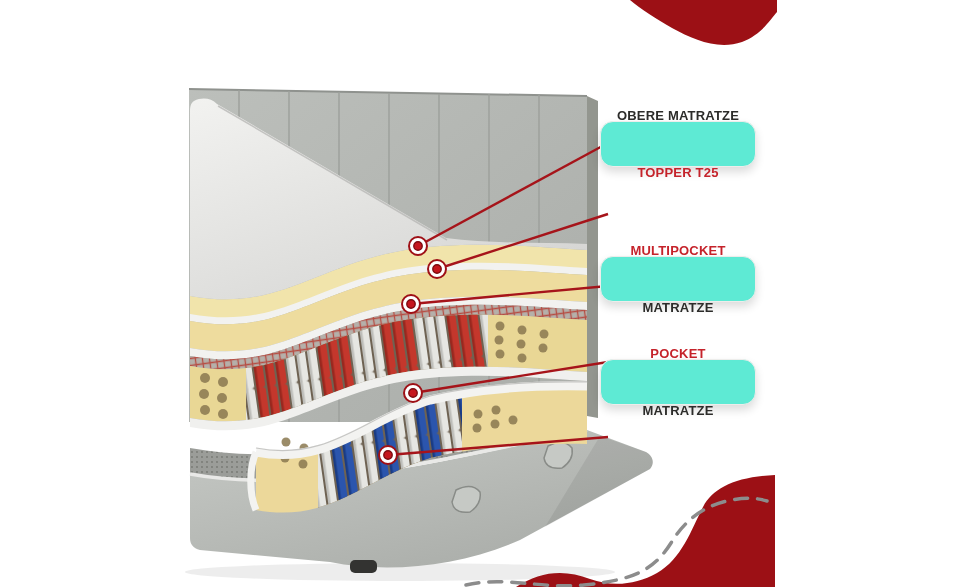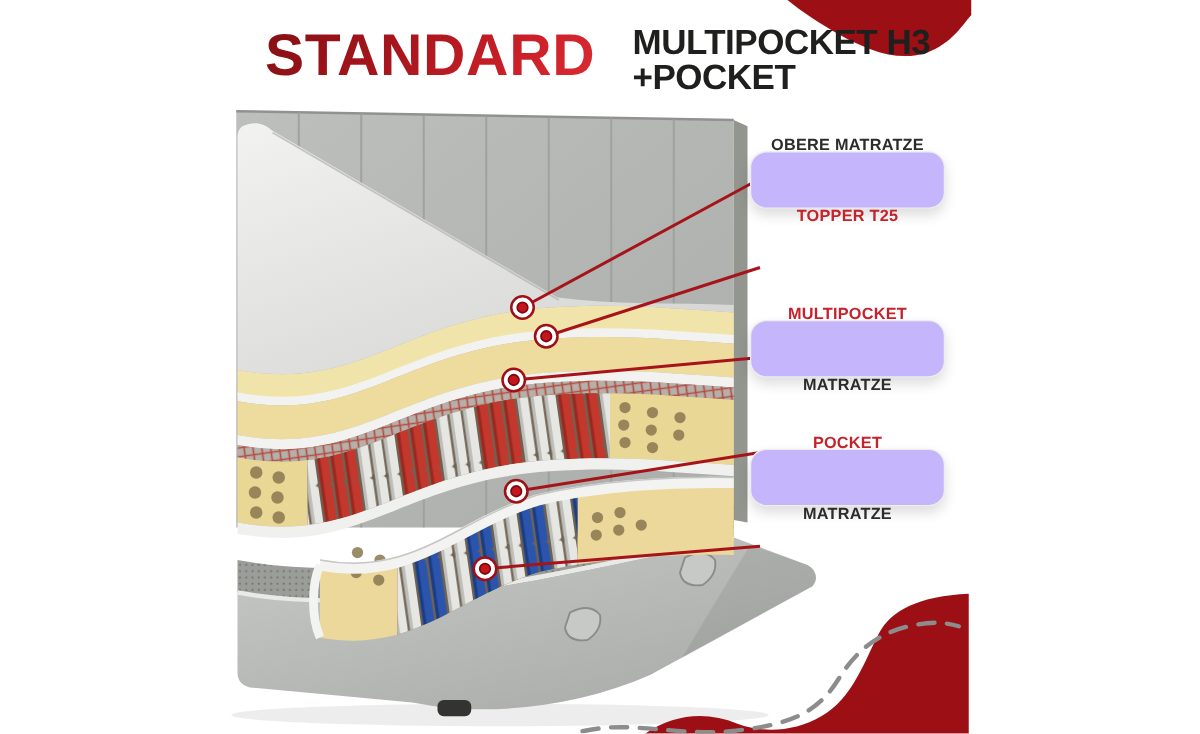--- a/index.html
+++ b/index.html
@@ -16,21 +16,21 @@
     background:linear-gradient(125deg,#841014 0%,#a8151c 40%,#ce2129 78%,#d92b32 100%);
     -webkit-background-clip:text;background-clip:text;-webkit-text-fill-color:transparent;
   }
   .subtitle{
     position:absolute;left:506px;top:20px;z-index:3;
     font-size:28px;font-weight:800;line-height:28px;letter-spacing:-0.4px;color:#1f1f1d;
   }
   
   .callout{
     position:absolute;left:600px;width:154px;height:44px;z-index:3;
-    background:#c4b5fd;border:1px solid #ededeb;border-radius:13px;
+    background:#5eead4;border:1px solid #ededeb;border-radius:13px;
     box-shadow:0 5px 10px rgba(0,0,0,0.14);
     display:flex;flex-direction:column;align-items:center;justify-content:center;
     text-align:right;
     gap:41px;
   }
   .callout span{display:block;font-size:13px;line-height:16px;font-weight:700;
     color:#2c2c2a;letter-spacing:0.2px;white-space:nowrap;}
   .callout span.red{color:#c5232b;font-weight:800;}
 </style>
 </head>
@@ -221,25 +221,20 @@
           <circle cx="388" cy="455" r="9" fill="#ffffff" stroke="#9e1016" stroke-width="2"></circle>
           <circle cx="388" cy="455" r="4.2" fill="#c5161e" stroke="#7e0b10" stroke-width="1.4"></circle>
         </g>
     </g>
 
     <path d="M630,0 H777 V12 C770,20 762,34 742,42 C718,50 694,40 672,28 C656,19 641,9 630,0 Z" fill="#9c1015"></path>
     <path d="M516,587 C540,571 565,569 590,579 C612,587 636,585 657,573 C682,559 692,528 703,507 C713,488 735,477 775,475 L775,587 Z" fill="#9c1015"></path>
     <path d="M466,585 C505,576 540,589 584,585 C634,580 654,570 671,543 C685,520 704,505 732,500 C746,497 757,498 767,501" fill="none" stroke="#8c8c8c" stroke-width="3.5" stroke-dasharray="13 10" stroke-linecap="round"></path>
   </svg>
 
-  <div class="title">STANDARD</div>
-  <div class="subtitle">
-    <div>MULTIPOCKET H3</div>
-    <div>+POCKET</div>
-  </div>
 
   <div class="callout" style="top:121px">
     <span class="l1">OBERE MATRATZE</span>
     <span class="l2 red">TOPPER T25</span>
   </div>
   <div class="callout" style="top:256px">
     <span class="l1 red">MULTIPOCKET</span>
     <span class="l2">MATRATZE</span>
   </div>
   <div class="callout" style="top:359px">

